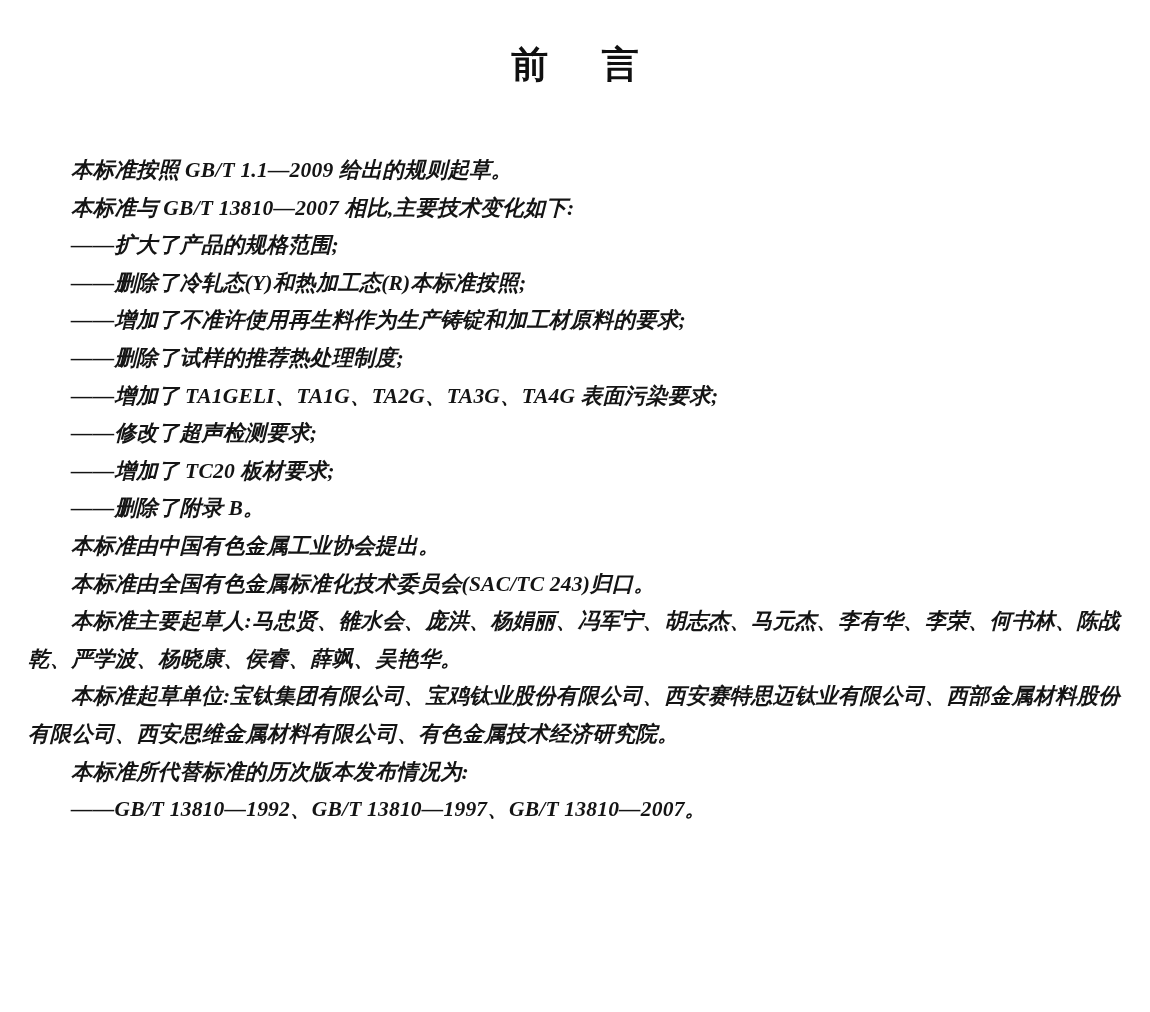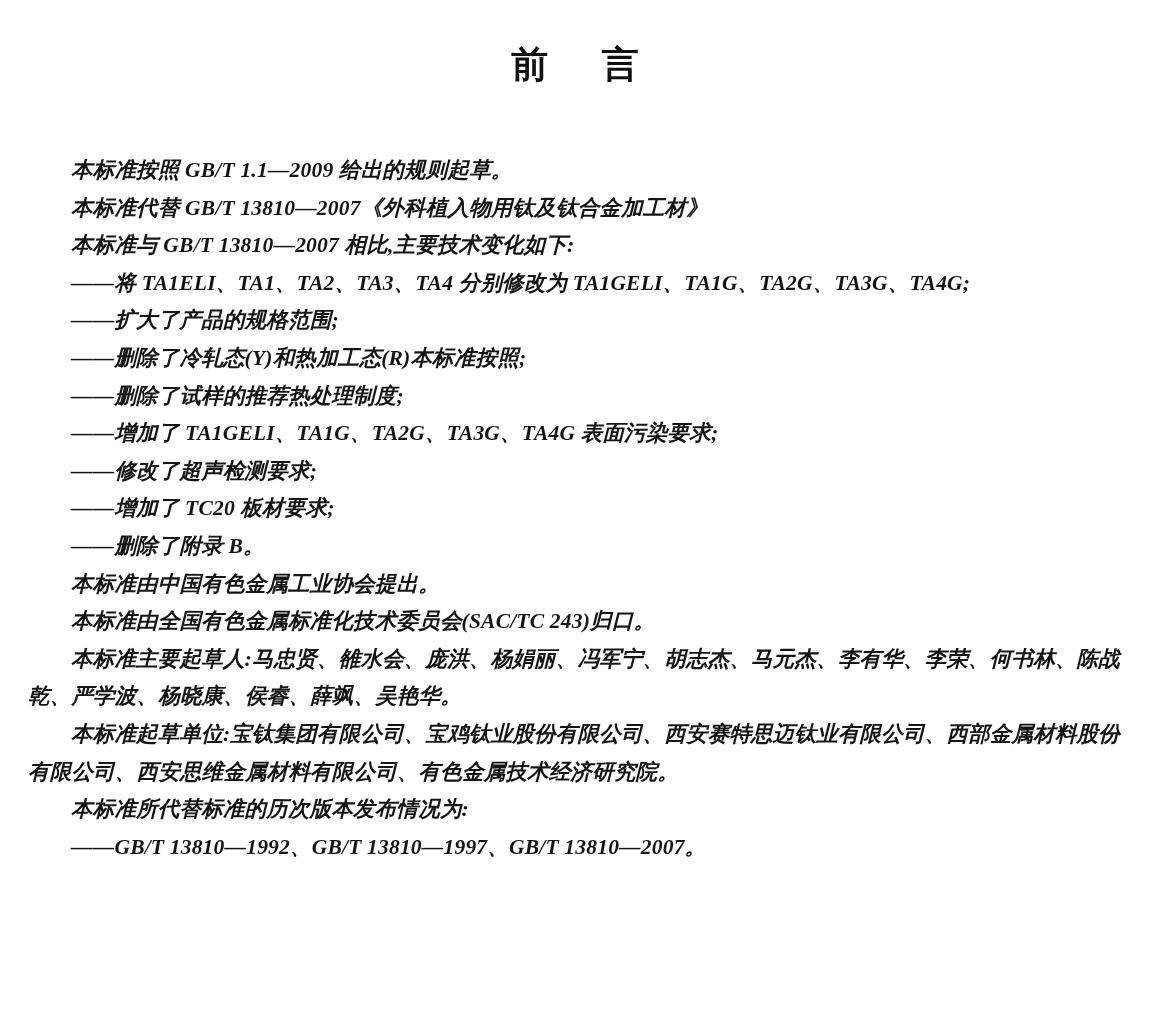--- a/index.html
+++ b/index.html
@@ -49,25 +49,24 @@
     color: #141414;
   }
 </style>
 </head>
 <body>
 
 <main class="page">
   <h1 class="page-title">前言</h1>
   <section class="foreword-body">
       <p class="line para">本标准按照 GB/T 1.1—2009 给出的规则起草。</p>
-      <p class="line para">本标准代替 GB/T 13810—2007《外科植入物用钛及钛合金加工材》</p>
       <p class="line para">本标准与 GB/T 13810—2007 相比,主要技术变化如下:</p>
-      <p class="line item">——将 TA1ELI、TA1、TA2、TA3、TA4 分别修改为 TA1GELI、TA1G、TA2G、TA3G、TA4G;</p>
       <p class="line item">——扩大了产品的规格范围;</p>
       <p class="line item">——删除了冷轧态(Y)和热加工态(R)本标准按照;</p>
+      <p class="line item">——增加了不准许使用再生料作为生产铸锭和加工材原料的要求;</p>
       <p class="line item">——删除了试样的推荐热处理制度;</p>
       <p class="line item">——增加了 TA1GELI、TA1G、TA2G、TA3G、TA4G 表面污染要求;</p>
       <p class="line item">——修改了超声检测要求;</p>
       <p class="line item">——增加了 TC20 板材要求;</p>
       <p class="line item">——删除了附录 B。</p>
       <p class="line para">本标准由中国有色金属工业协会提出。</p>
       <p class="line para">本标准由全国有色金属标准化技术委员会(SAC/TC 243)归口。</p>
       <p class="line para">本标准主要起草人:马忠贤、雒水会、庞洪、杨娟丽、冯军宁、胡志杰、马元杰、李有华、李荣、何书林、陈战乾、严学波、杨晓康、侯睿、薛飒、吴艳华。</p>
       <p class="line para">本标准起草单位:宝钛集团有限公司、宝鸡钛业股份有限公司、西安赛特思迈钛业有限公司、西部金属材料股份有限公司、西安思维金属材料有限公司、有色金属技术经济研究院。</p>
       <p class="line para">本标准所代替标准的历次版本发布情况为:</p>

